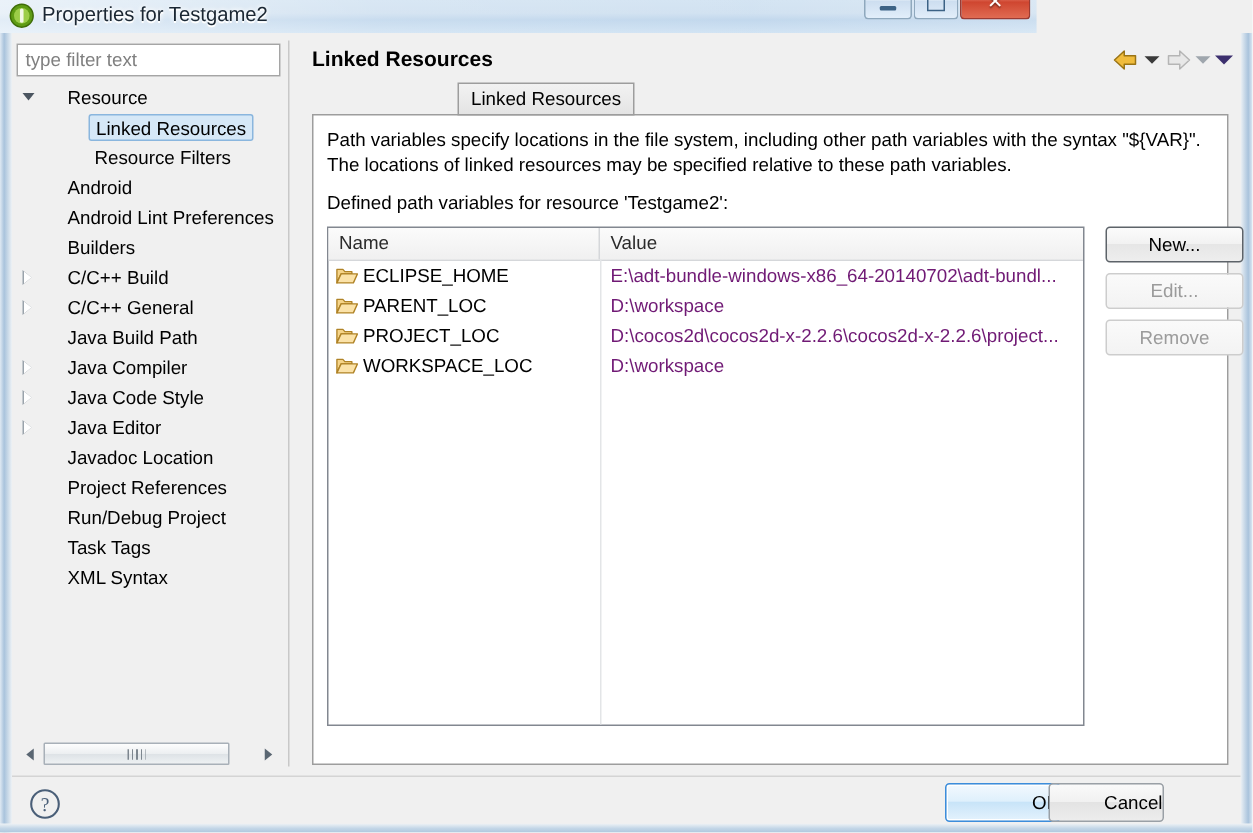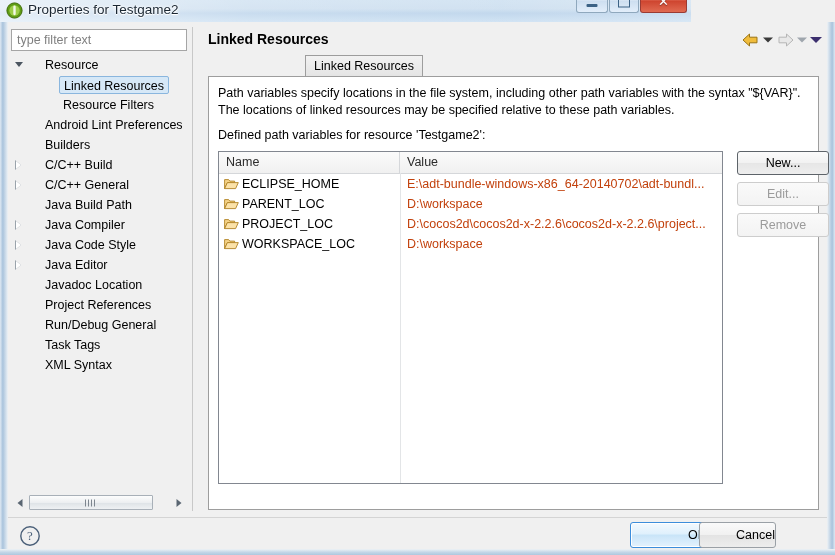--- a/index.html
+++ b/index.html
@@ -233,21 +233,21 @@
     position:absolute;left:181px;top:21px;bottom:0;width:1px;background:#e3e5e7;
   }
   .trow{position:relative;height:20px;}
   .cell-name{
     position:absolute;left:0;top:0;width:181px;height:20px;line-height:20px;
     padding-left:5px;box-sizing:border-box;white-space:nowrap;
     font-size:12.5px;color:#000;
   }
   .cell-val{
     position:absolute;left:188px;top:0;right:4px;height:20px;line-height:20px;
-    white-space:nowrap;overflow:hidden;font-size:12.5px;color:#c2410c;
+    white-space:nowrap;overflow:hidden;font-size:12.5px;color:#701a75;
   }
   .fico{
     display:inline-block;width:15px;height:12px;vertical-align:-2px;margin-right:3px;position:relative;
   }
 
   
   .sbtn{
     position:absolute;left:528px;width:92px;height:24px;
     border:1px solid #a8acb1;border-radius:3px;box-sizing:border-box;
     background:linear-gradient(to bottom,#fbfbfb 0%,#f2f2f2 48%,#e6e6e6 50%,#eeeeee 100%);
@@ -320,20 +320,23 @@
           </span>
           <span class="tlabel" style="left: 34px;">Resource</span>
         </div>
         <div class="tnode sel">
           <span class="tlabel" style="left: 48px;">Linked Resources</span>
         </div>
         <div class="tnode">
           <span class="tlabel" style="left: 52px;">Resource Filters</span>
         </div>
         <div class="tnode">
+          <span class="tlabel" style="left: 34px;">Android</span>
+        </div>
+        <div class="tnode">
           <span class="tlabel" style="left: 34px;">Android Lint Preferences</span>
         </div>
         <div class="tnode">
           <span class="tlabel" style="left: 34px;">Builders</span>
         </div>
         <div class="tnode">
           <span class="tw" style="left: -2px;">
             <span class="tri-e"></span>
           </span>
           <span class="tlabel" style="left: 34px;">C/C++ Build</span>
@@ -365,21 +368,21 @@
           </span>
           <span class="tlabel" style="left: 34px;">Java Editor</span>
         </div>
         <div class="tnode">
           <span class="tlabel" style="left: 34px;">Javadoc Location</span>
         </div>
         <div class="tnode">
           <span class="tlabel" style="left: 34px;">Project References</span>
         </div>
         <div class="tnode">
-          <span class="tlabel" style="left: 34px;">Run/Debug General</span>
+          <span class="tlabel" style="left: 34px;">Run/Debug Project</span>
         </div>
         <div class="tnode">
           <span class="tlabel" style="left: 34px;">Task Tags</span>
         </div>
         <div class="tnode">
           <span class="tlabel" style="left: 34px;">XML Syntax</span>
         </div>
       </div>
 
     <div class="hsb">

